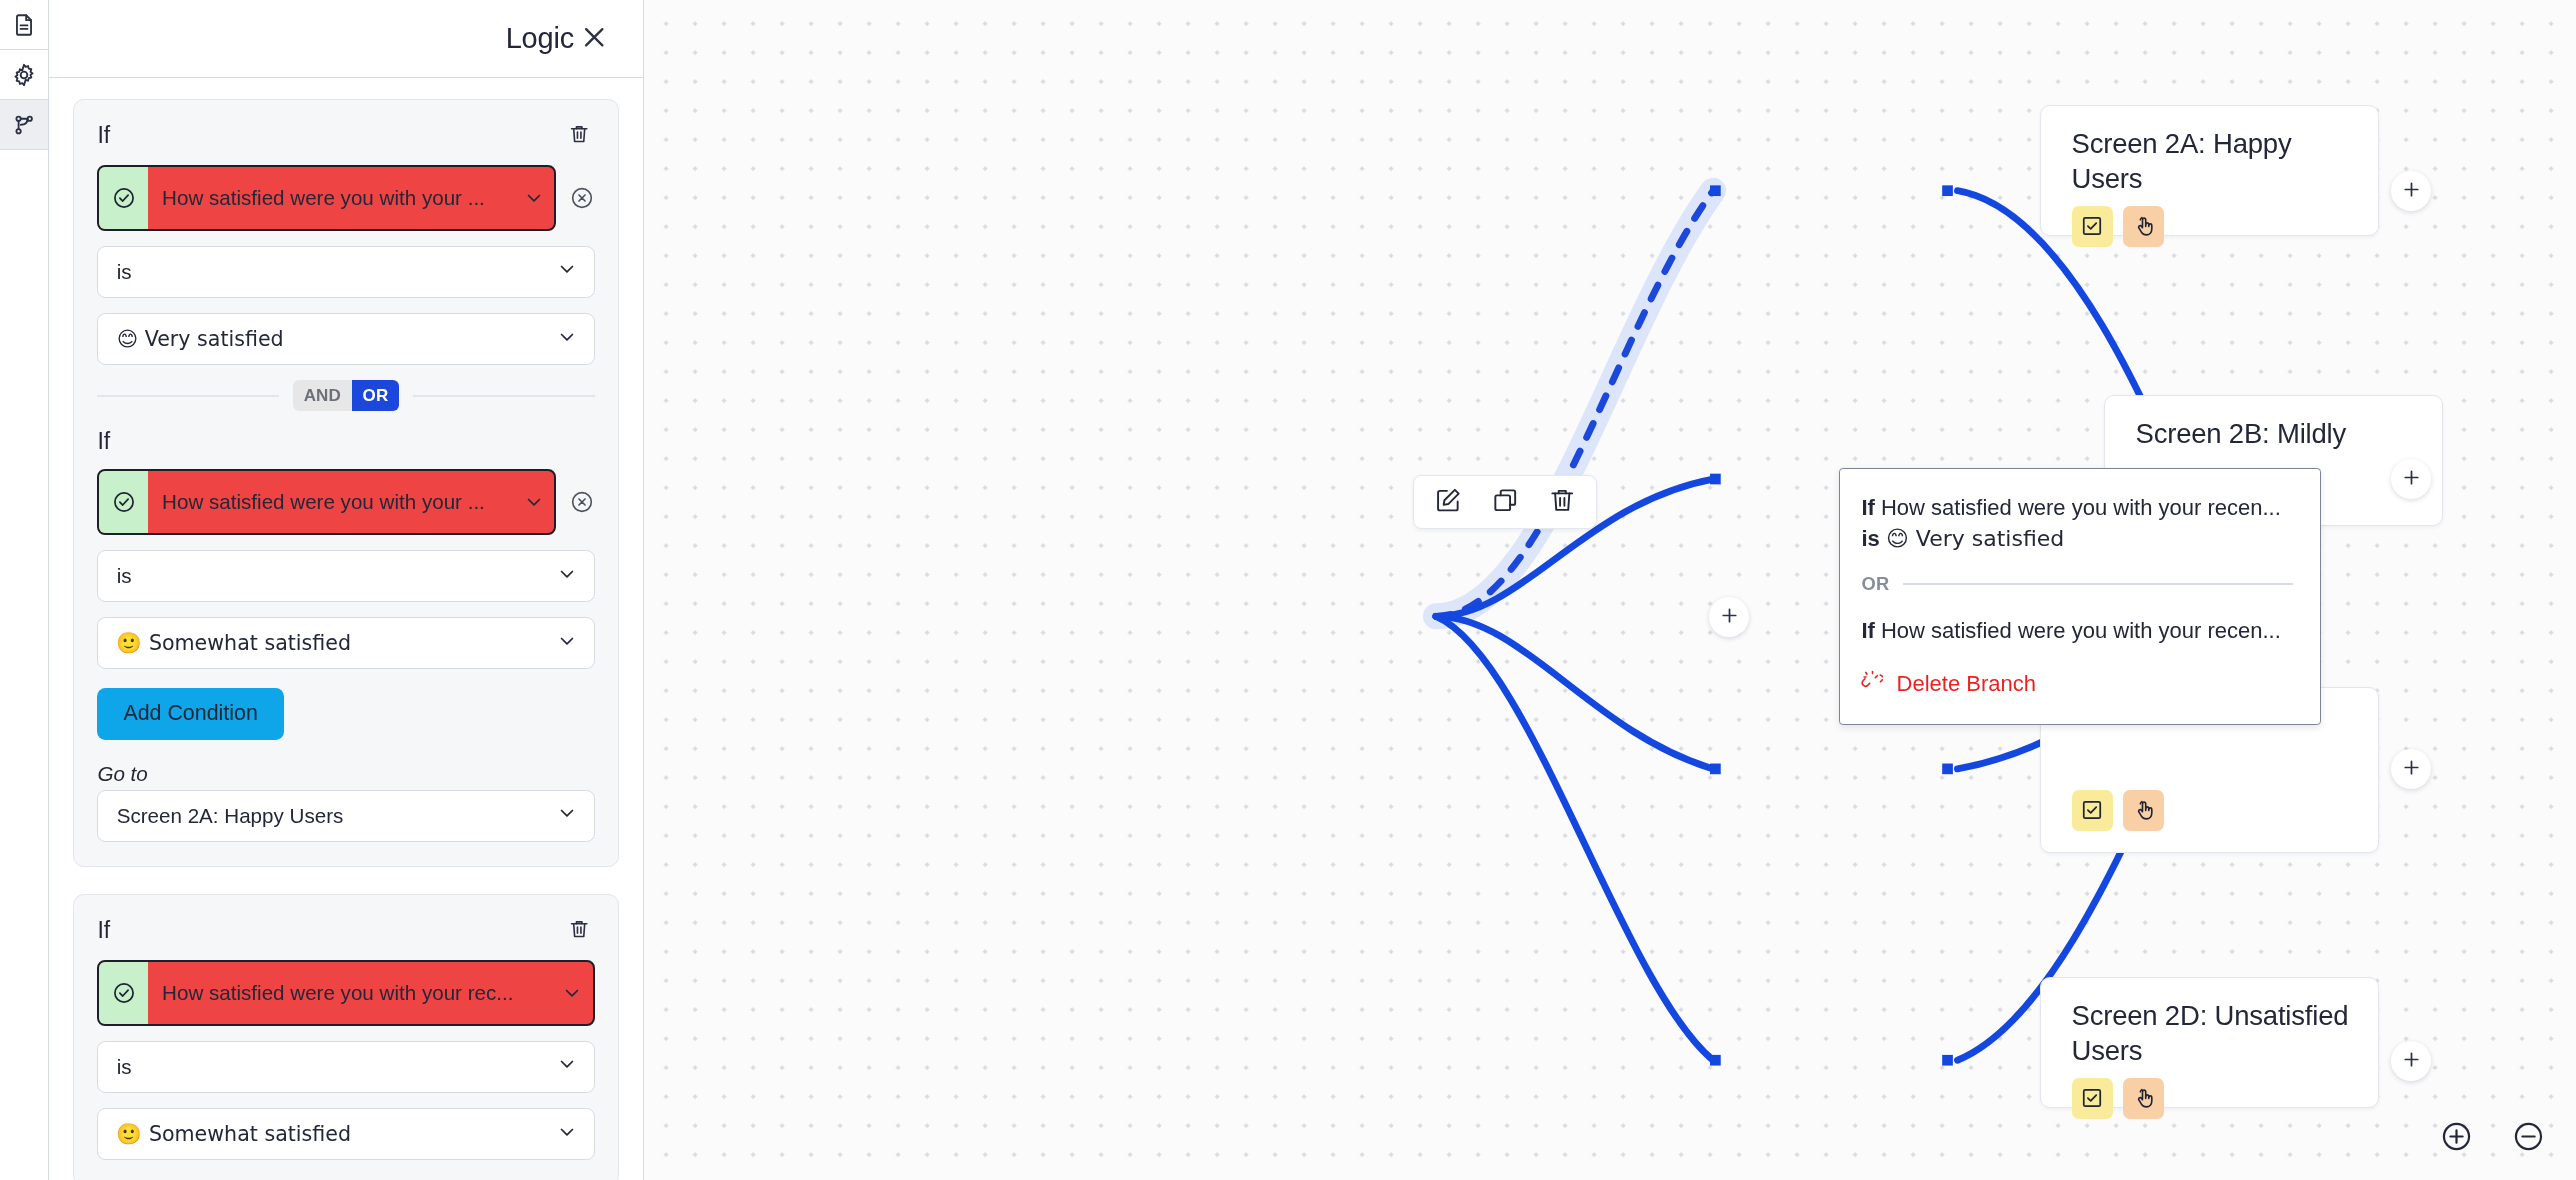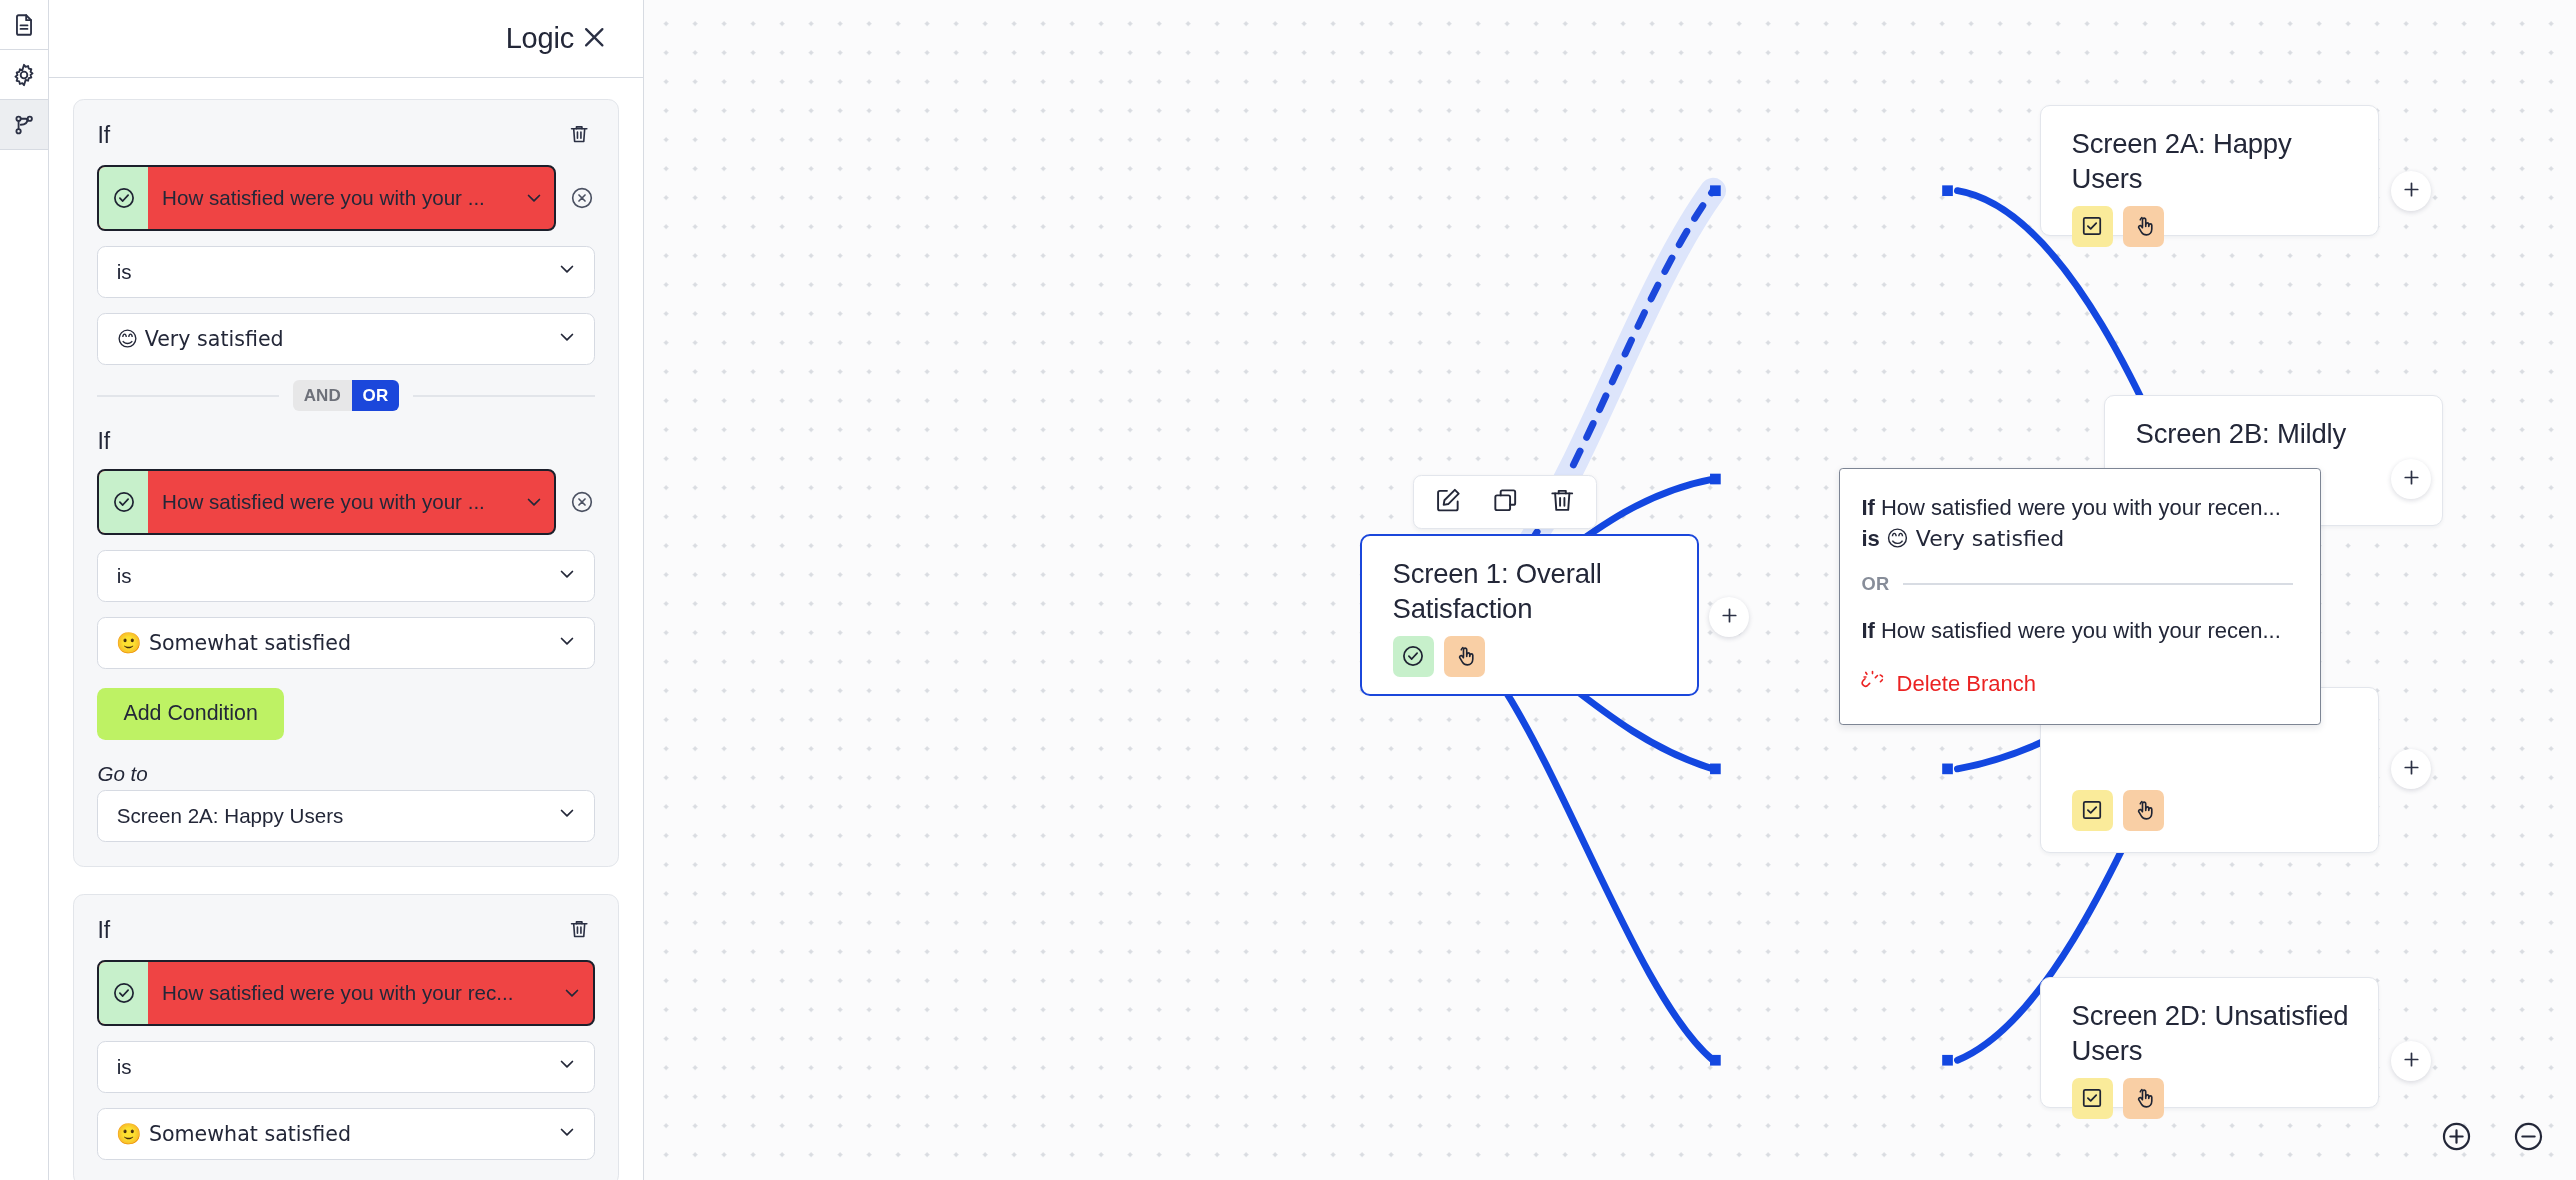--- a/index.html
+++ b/index.html
@@ -121,21 +121,21 @@
   .andor {
     display: inline-flex; border-radius: 6.1px; overflow: hidden;
     margin: 0 13.7px; cursor: pointer; flex: 0 0 auto;
   }
   .andor span { font-size: 17px; font-weight: 700; padding: 5.3px 10.7px; letter-spacing: 0.2px; }
   .andor .and { background: #e7e7e8; color: #6d7079; }
   .andor .or  { background: #1b47db; color: #ffffff; }
 
   .add-cond {
     display: inline-block;
-    background: #bef264;
+    background: #0ea5e9;
     border-radius: 8.4px;
     padding: 13.7px 26px;
     font-size: 21.4px; color: #232738;
     cursor: pointer;
     margin: 3.1px 0 21.4px 0;
   }
   .goto-label { font-size: 20.6px; color: #232738; margin-bottom: 4px; font-style: italic; }
 
   
   .canvas {
@@ -505,39 +505,20 @@
           <svg viewBox="0 0 24 24" fill="none" stroke="#232738" stroke-width="1.5" stroke-linecap="round" stroke-linejoin="round">
             <path d="M4.2 6.6h15.6"></path>
               <path d="M9.2 6.6V4.6h5.6v2"></path>
             <path d="M6.4 6.6l.9 13h9.4l.9-13"></path>
               <path d="M10.3 10.2v6.2M13.7 10.2v6.2"></path>
           </svg>
         </span>
       </span>
     </div>
 
-    <div class="node selected" style="left: 716px; top: 534px; width: 339px; height: 162px;">
-      <div class="node-title">Screen 1: Overall Satisfaction</div>
-      <div class="node-chips">
-        <span class="chip green">
-          <svg viewBox="0 0 24 24" fill="none" stroke="#1f2433" stroke-width="1.6" stroke-linecap="round" stroke-linejoin="round">
-            <circle cx="12" cy="12" r="8.4"></circle>
-              <path d="M8.2 12.2l2.6 2.6 5-5.4"></path>
-          </svg>
-        </span>
-        <span class="chip orange">
-          <svg viewBox="0 0 24 24" fill="none" stroke="#1f2433" stroke-width="1.5" stroke-linecap="round" stroke-linejoin="round">
-            <path d="M10.6 12.4V6.2a1.5 1.5 0 0 1 3 0v6.2"></path>
-            <path d="M13.6 10.5a1.4 1.4 0 0 1 2.8 0v2"></path>
-            <path d="M16.4 11.4a1.4 1.4 0 0 1 2.8 0v3.4c0 3-2 5.4-5 5.4-2.2 0-3.6-1-4.6-2.6l-2.3-3.8a1.4 1.4 0 0 1 2.3-1.6l1 1.4"></path>
-            <path d="M8.6 6.2a4 4 0 0 1 1.4-2"></path>
-          </svg>
-        </span>
-      </div>
-    </div>
 
     <div class="plus-handle" style="left: 1065px; top: 597px;">
       <span>
         <svg viewBox="0 0 24 24" fill="none" stroke="#2b3044" stroke-width="1.8" stroke-linecap="round">
             <path d="M12 5.5v13M5.5 12h13"></path>
           </svg>
       </span>
     </div>
 
     <div class="node" style="left: 1396px; top: 105px; width: 339px; height: 131px;">

